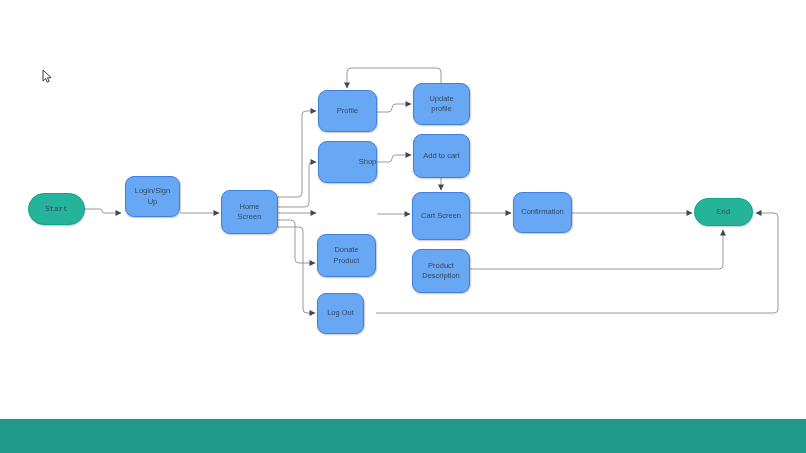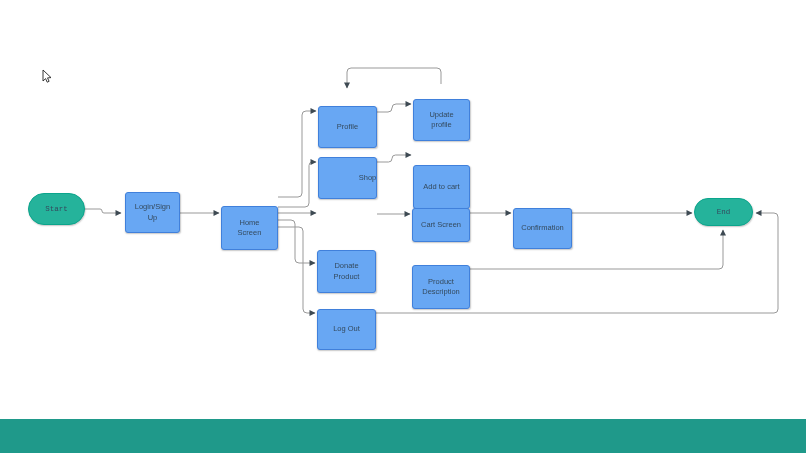--- a/index.html
+++ b/index.html
@@ -13,23 +13,22 @@
   .nodes{position:absolute;left:0;top:0;width:100%;height:100%}
   .node{
     position:absolute;display:flex;align-items:center;justify-content:center;
     box-sizing:border-box;text-align:center;
     font-size:7.5px;line-height:1.35;color:var(--text-color,#344a5e);
   }
   .node span{white-space:pre-line}
   .process{
     background:var(--process-fill,#68a7f3);
     border:1px solid var(--process-border,#4080db);
-    border-radius:3px;
+    border-radius:9px;
     box-shadow:0.5px 1px 1.5px rgba(0,0,0,.22);
-    margin-top:16px;
   }
   .terminal{
     background:var(--terminal-fill,#25b39b);
     border:1px solid var(--terminal-border,#0ba58c);
     border-radius:20px;
     box-shadow:0.5px 1px 1.5px rgba(0,0,0,.22);
     font-family:Liberation Mono, monospace;
   }
   .footer{
     position:absolute;left:0;bottom:0;width:100%;height:34px;
@@ -81,31 +80,31 @@
       <div class="node process" style="left: 318px; top: 90px; width: 59px; height: 42px;">
         <span>Profile</span>
       </div>
       <div class="node process" style="left: 318px; top: 141px; width: 59px; height: 42px; padding-left: 40px;">
         <span>Shop</span>
       </div>
       <div class="node process" style="left: 317px; top: 234px; width: 59px; height: 43px;">
         <span>Donate
 Product</span>
       </div>
-      <div class="node process" style="left: 317px; top: 293px; width: 59px; height: 41px;">
+      <div class="node process" style="left: 317px; top: 293px; width: 47px; height: 41px;">
         <span>Log Out</span>
       </div>
       <div class="node process" style="left: 413px; top: 83px; width: 57px; height: 42px;">
         <span>Update
 profile</span>
       </div>
-      <div class="node process" style="left: 413px; top: 149px; width: 57px; height: 44px;">
+      <div class="node process" style="left: 413px; top: 134px; width: 57px; height: 44px;">
         <span>Add to cart</span>
       </div>
-      <div class="node process" style="left: 412px; top: 192px; width: 58px; height: 34px;">
+      <div class="node process" style="left: 412px; top: 192px; width: 58px; height: 48px;">
         <span>Cart Screen</span>
       </div>
       <div class="node process" style="left: 412px; top: 249px; width: 58px; height: 44px;">
         <span>Product
 Description</span>
       </div>
       <div class="node process" style="left: 513px; top: 192px; width: 59px; height: 41px;">
         <span>Confirmation</span>
       </div>
       <div class="node terminal" style="left: 694px; top: 198px; width: 59px; height: 28px;">

